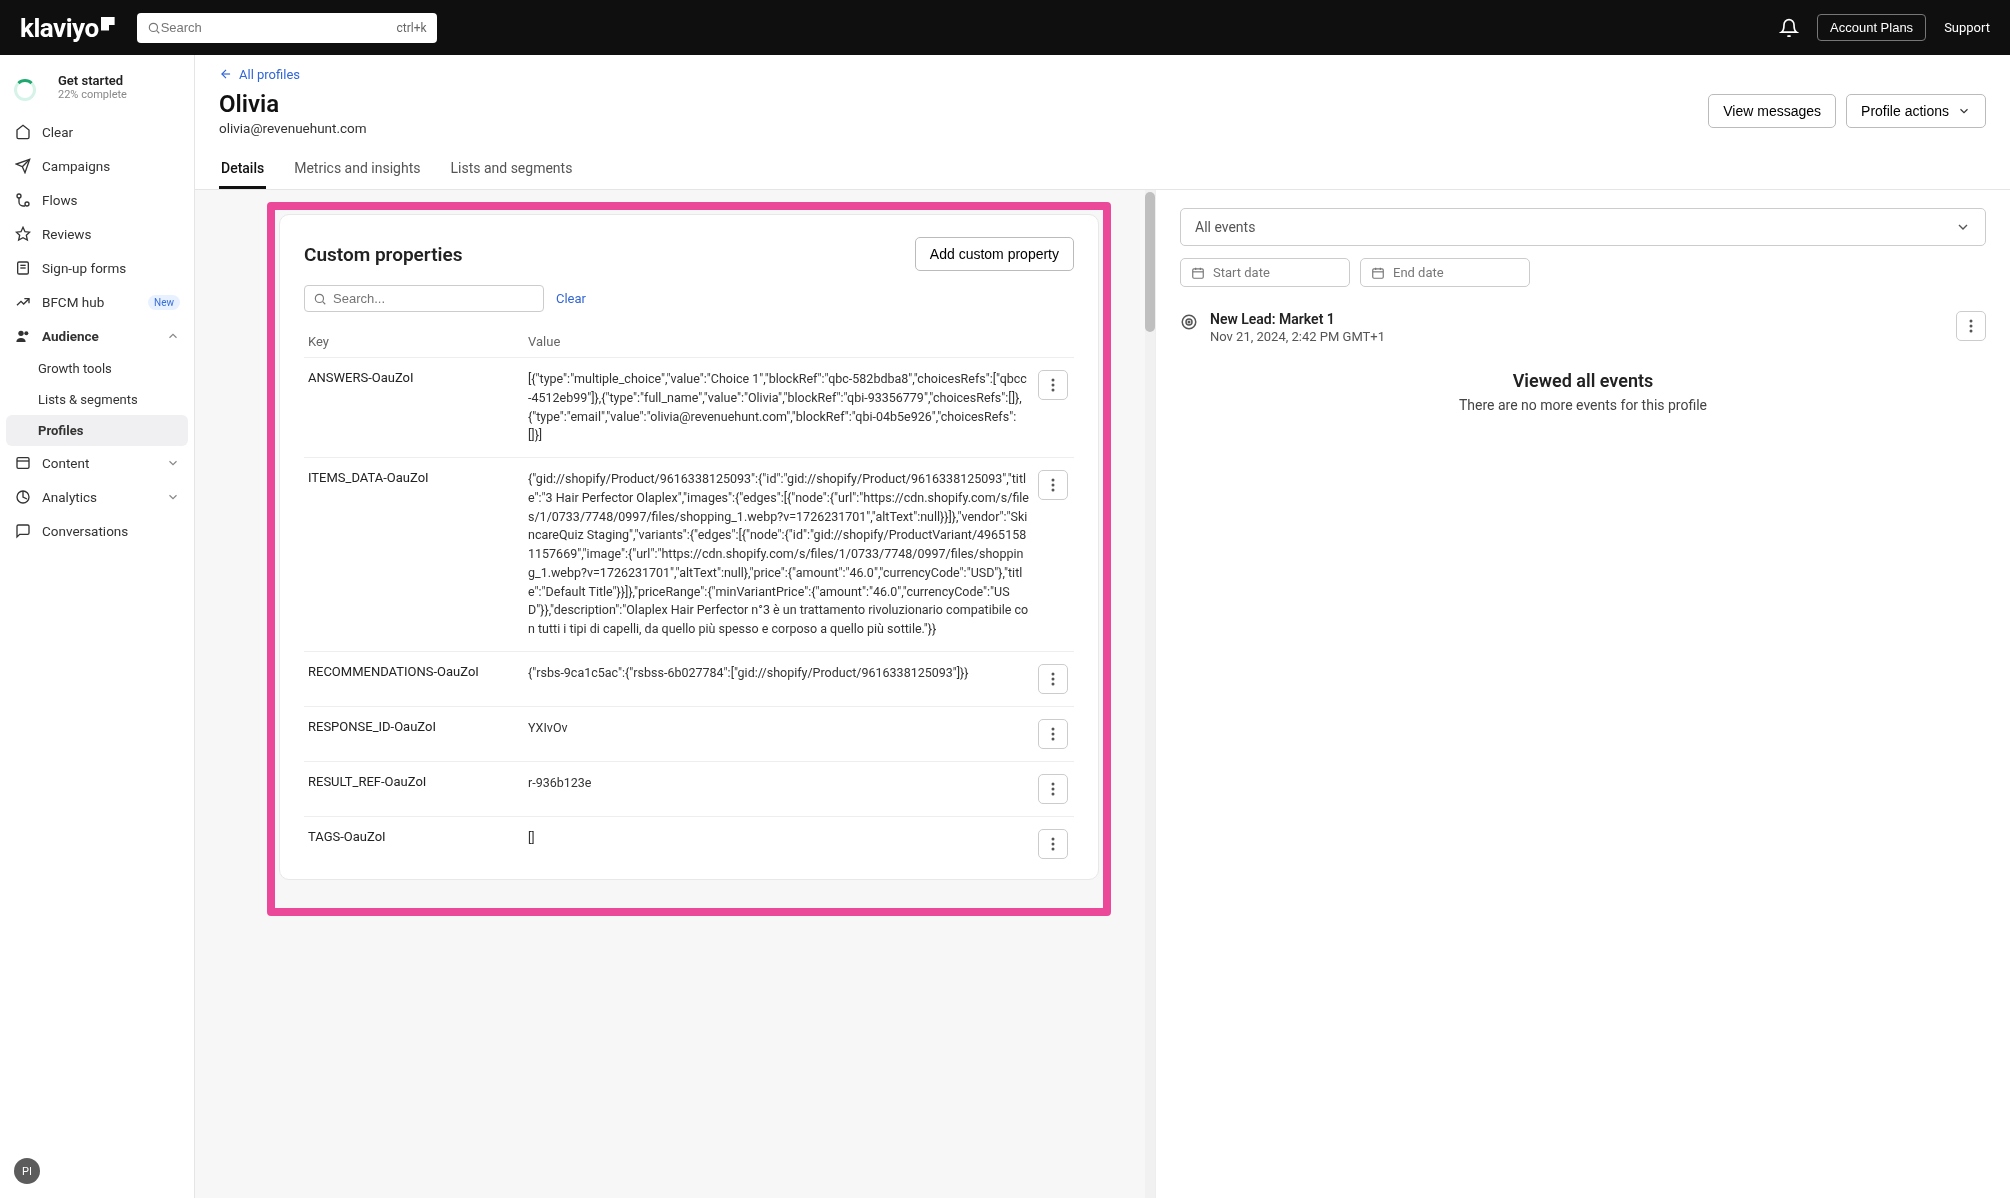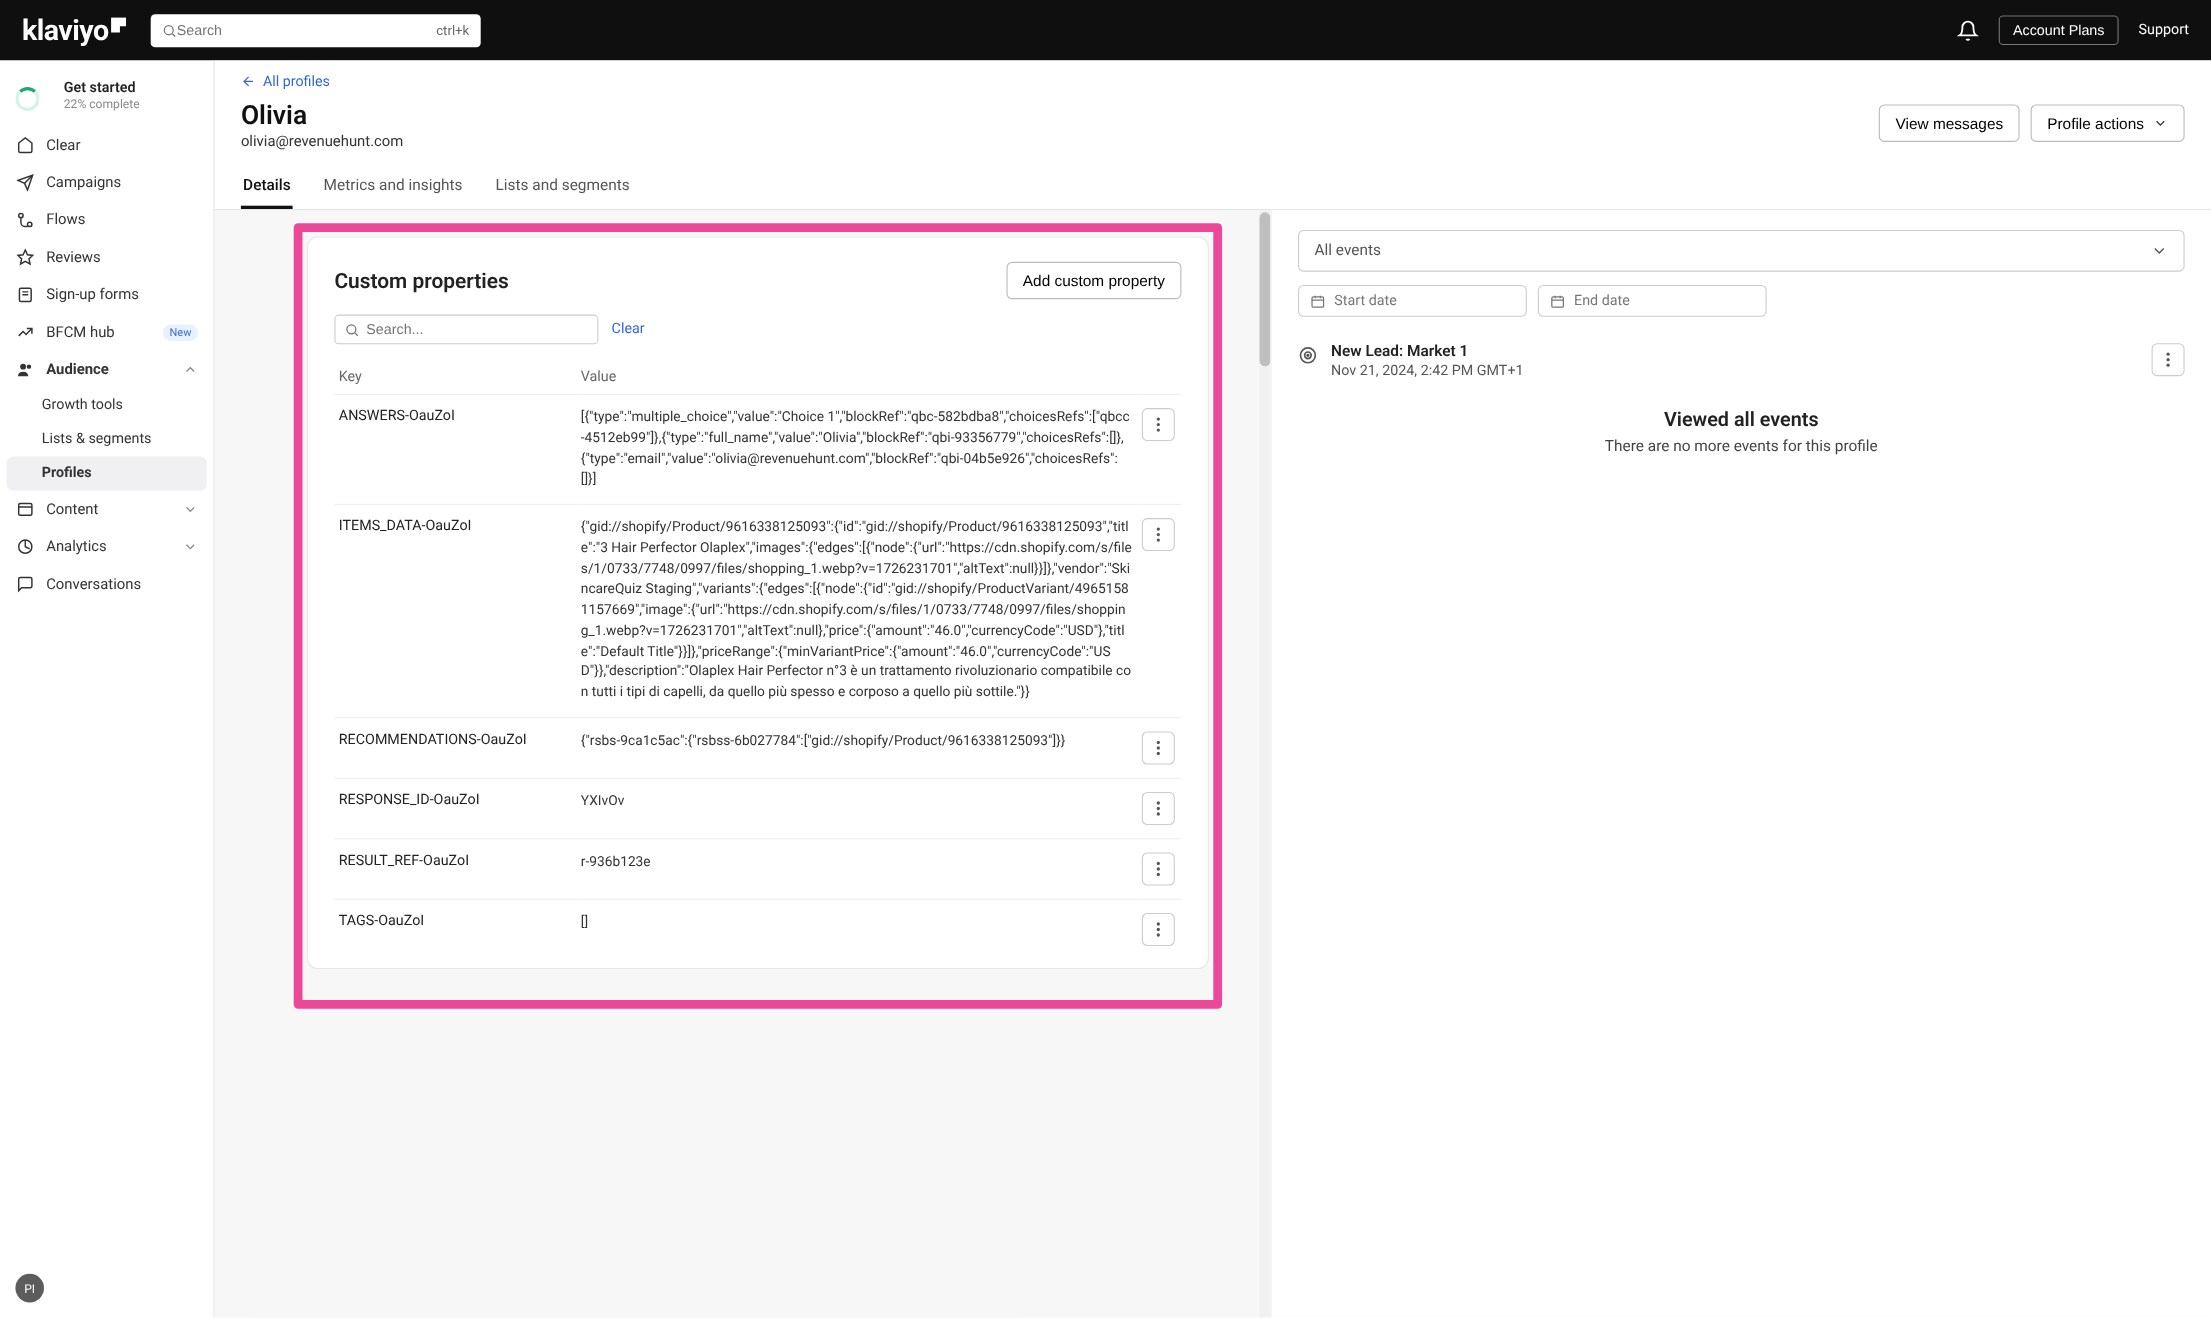--- a/index.html
+++ b/index.html
@@ -76,21 +76,21 @@
 .kv-table tr:last-child td { border-bottom:none; }
 .kv-table .col-key { width:220px; }
 .kv-table .col-val { }
 .kv-table .col-act { width:40px; }
 .cell-val { color:#333; word-break:break-all; line-height:1.5; font-size:12.5px; }
 .more-btn { width:30px; height:30px; border:1px solid #ccc; border-radius:5px; background:#fff; display:flex; align-items:center; justify-content:center; cursor:pointer; }
 
 
 .events-select { border:1px solid #ccc; border-radius:5px; padding:10px 14px; display:flex; justify-content:space-between; align-items:center; color:#555; font-size:14px; cursor:pointer; margin-bottom:12px; }
 .date-row { display:flex; gap:10px; margin-bottom:20px; }
-.date-input { border:1px solid #ccc; border-radius:5px; padding:6px 10px; display:flex; align-items:center; gap:8px; color:#777; font-size:13px; cursor:pointer; width:208px;}
+.date-input { border:1px solid #ccc; border-radius:5px; padding:6px 10px; display:flex; align-items:center; gap:8px; color:#777; font-size:13px; cursor:pointer; width:170px;}
 .event-item { display:flex; align-items:flex-start; gap:12px; padding:4px 0 18px; }
 .event-icon { width:18px; height:18px; margin-top:2px; color:#555;}
 .event-body .et { font-weight:600; font-size:14px; }
 .event-body .ed { font-size:13px; color:#555; margin-top:2px; }
 .event-more { margin-left:auto; }
 .events-footer { text-align:center; margin-top:8px; }
 .events-footer h3 { font-size:18px; font-weight:600; margin-bottom:6px;}
 .events-footer p { font-size:14px; color:#444; }
 
 svg { display:block; }

